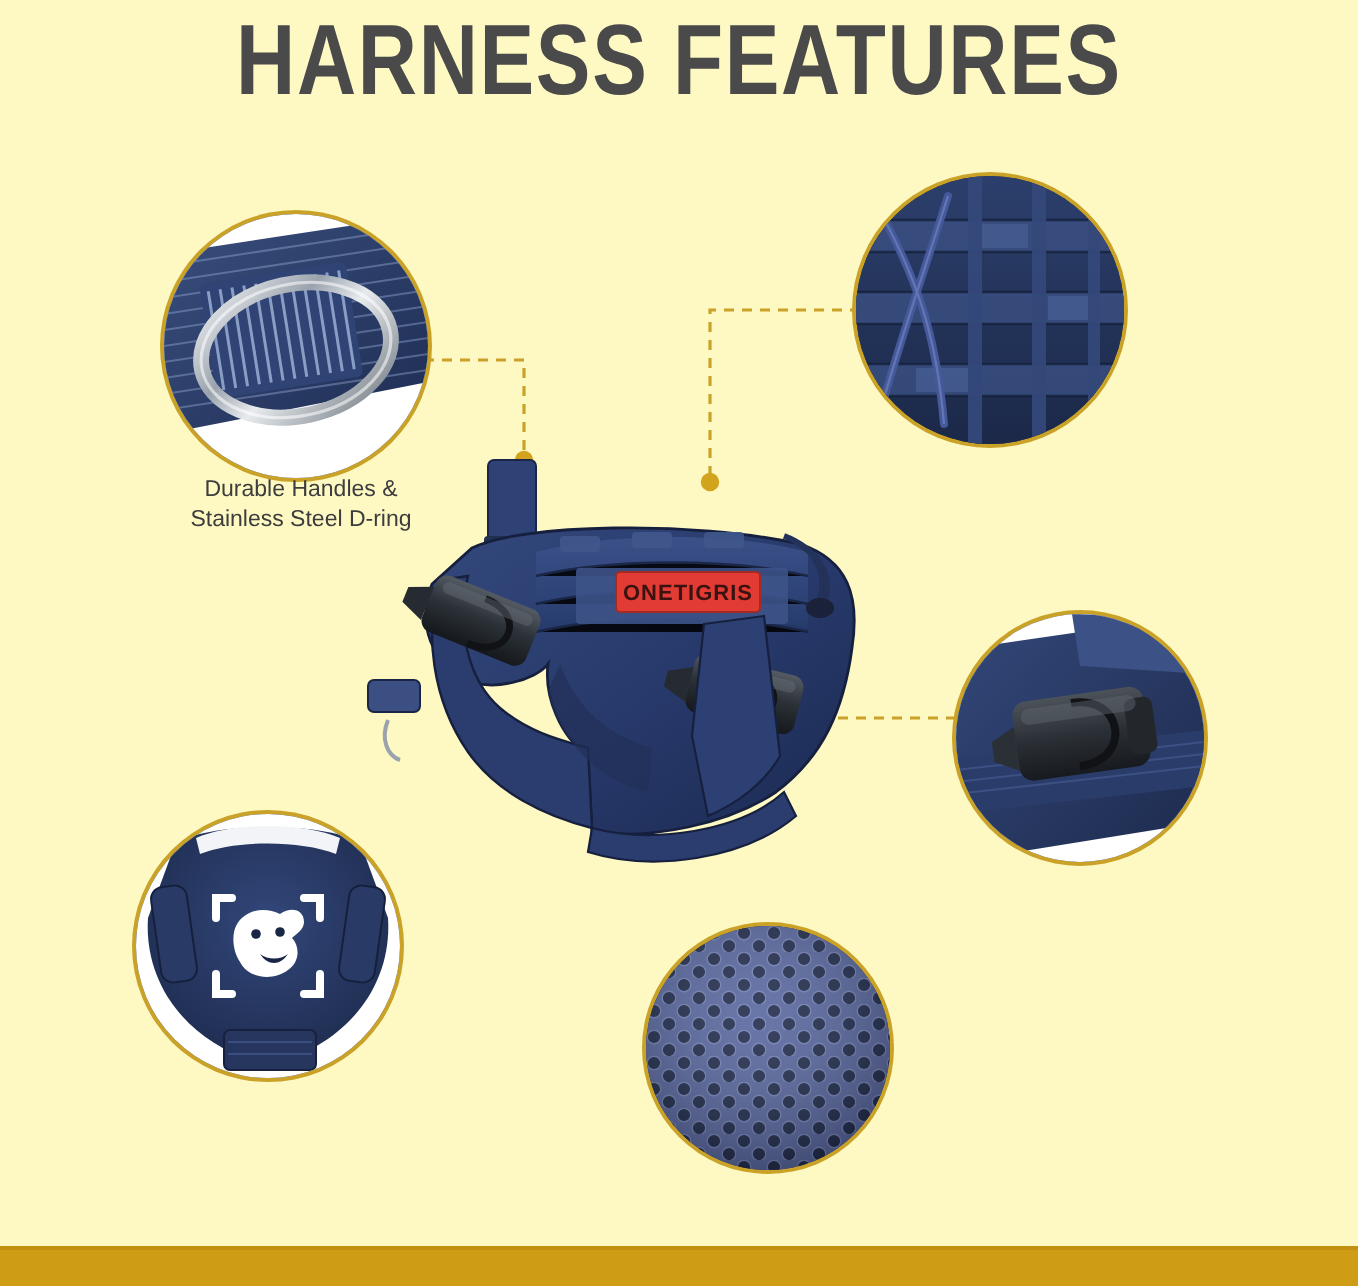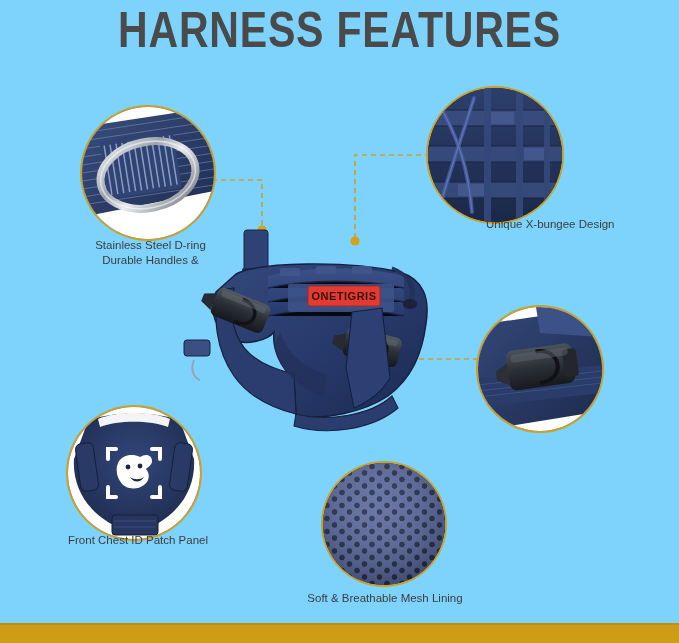--- a/index.html
+++ b/index.html
@@ -1,19 +1,19 @@
 <!DOCTYPE html>
 <html><head>
 <meta charset="utf-8">
 <style>
   html,body{margin:0;padding:0;background:#fff;}
   body{width:679px;height:643px;position:relative;overflow:hidden;
        font-family:"Liberation Sans",sans-serif;}
 
-  .stage{position:absolute;inset:0;background:#7dd3fc;}
+  .stage{position:absolute;inset:0;background:#fef9c3;}
 
   
   .title{position:absolute;top:2px;left:0;width:679px;text-align:center;
          font-family:"Liberation Sans",sans-serif;
          font-size:50px;line-height:56px;font-weight:bold;
          letter-spacing:1px;color:#4a4a4a;
          transform:scaleX(0.82);transform-origin:50% 50%;white-space:nowrap;}
 
   
   .goldbar{position:absolute;left:0;bottom:0;width:679px;height:20px;
@@ -342,32 +342,23 @@
         <path d="M224,44 C236,52 240,62 236,74"></path>
       </g>
       <ellipse cx="234" cy="76" rx="7" ry="5" fill="#1b2139"></ellipse>
 
       <path d="M104,104 C112,126 128,140 150,146 L148,168
                C122,162 104,142 98,118 Z" fill="#223158" opacity=".7"></path>
     </svg>
   </div>
 
   <div class="label center" style="left:58px;top:238px;width:185px;">
+    <div>Durable Handles &amp;</div>
     <div>Stainless Steel D-ring</div>
-    <div>Durable Handles &amp;</div>
-  </div>
-
-  <div class="label left" style="left:486px;top:217px;width:190px;">
-    <div>Unique X-bungee Design</div>
-  </div>
-
-
-  <div class="label center" style="left:48px;top:533px;width:180px;">
-    <div>Front Chest ID Patch Panel</div>
-  </div>
-
-  <div class="label center" style="left:285px;top:591px;width:200px;">
-    <div>Soft &amp; Breathable Mesh Lining</div>
-  </div>
+  </div>
+
+
+
+
 
   <div class="goldbar"></div>
 
 </div>
 
 </body></html>

